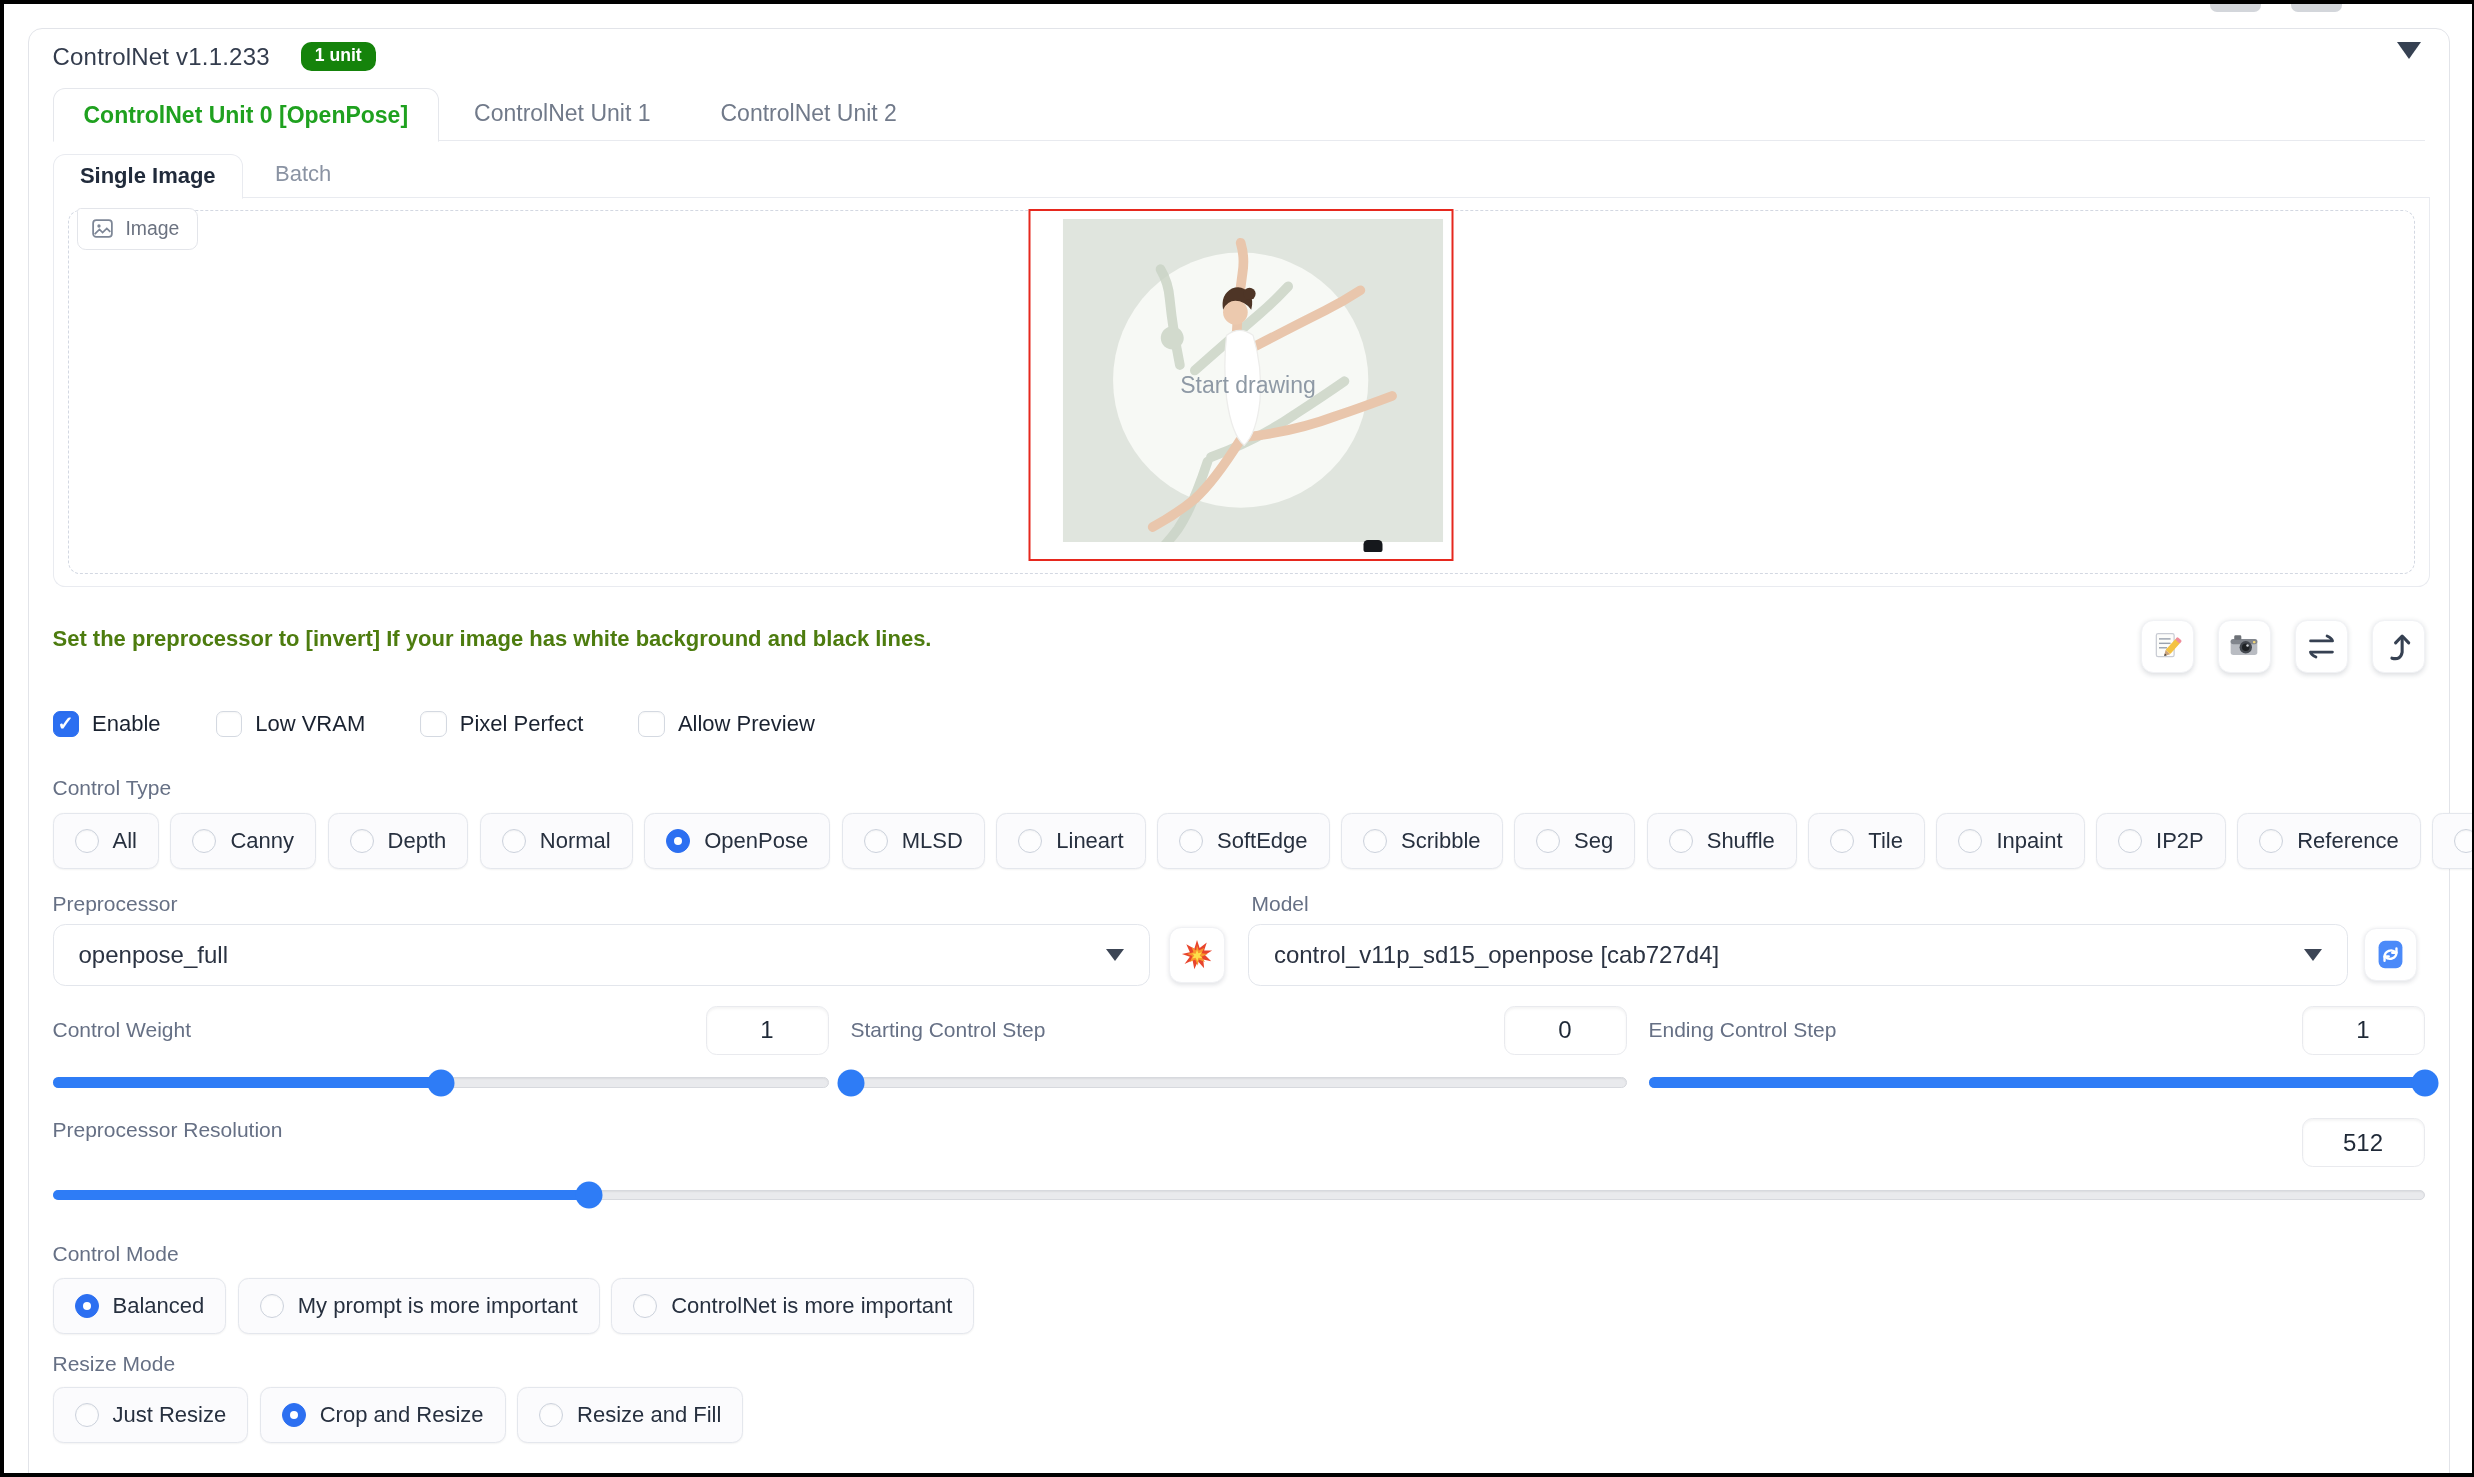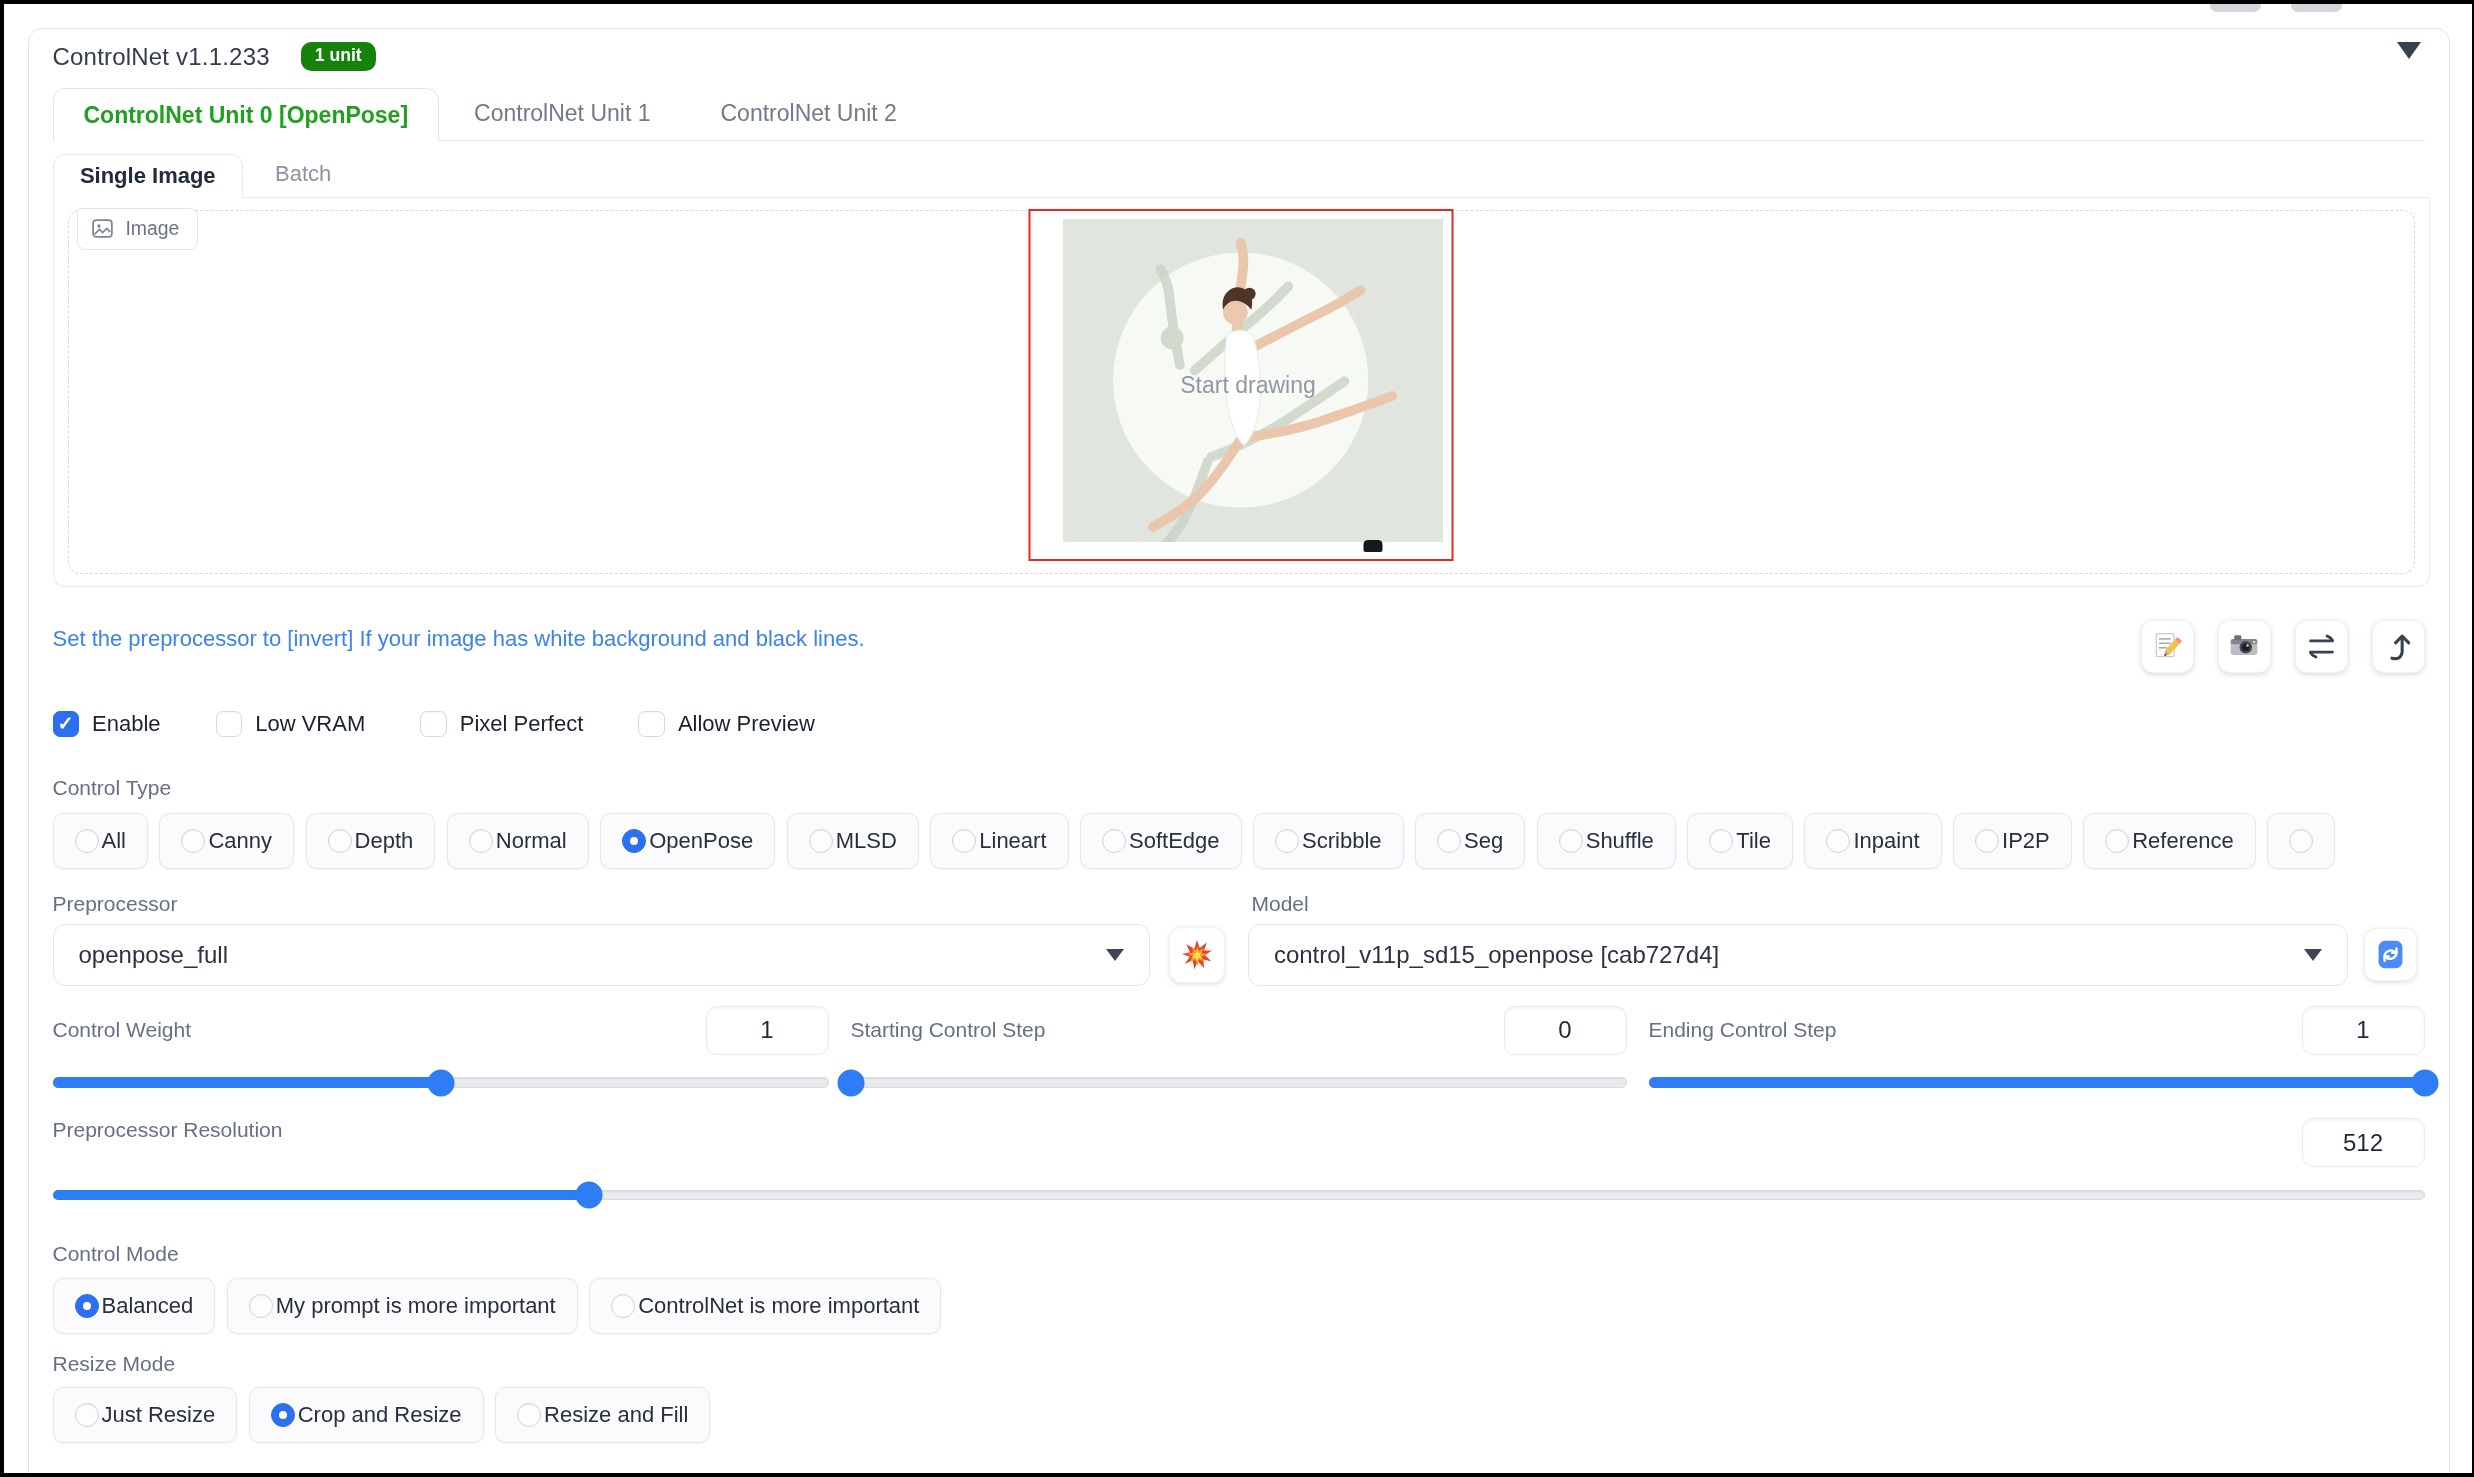--- a/index.html
+++ b/index.html
@@ -77,21 +77,21 @@
   .photo { position:relative; width:381px; height:337px;padding-left:13px; }
   .photo svg { display:block; }
   .start-drawing {
     position:absolute; left:52%; top:49%; transform:translate(-50%,-50%);
     font-size:23px; color:#8e99a5; z-index:2; white-space:nowrap;
   }
   .pen-blob { position:absolute; right:69px; bottom:7px; width:19.4px; height:11.5px; background:#15181c; border-radius:4.4px 4.4px 2.6px 2.6px; z-index:3; }
 
   
   .note-row { margin-top:32px; display:flex; align-items:center; justify-content:space-between; height:55px; }
-  .note { font-size:22px; font-weight:400; color:#3b82f6; margin-top:-14px; }
+  .note { font-size:22px; font-weight:700; color:#4d7c0f; margin-top:-14px; }
   .tool-btns { display:flex; gap:24px; }
   .tool-btn {
     width:53px; height:53px; background:#fff; border:0.9px solid #f1f2f5; border-radius:12.3px;
     box-shadow:0 1.8px 5.3px rgba(40,50,70,0.16); display:flex; align-items:center; justify-content:center; cursor:pointer;
   }
 
   
   .checks { margin-top:37px; display:flex; align-items:center; gap:55px; }
   .check-item { display:flex; align-items:center; gap:13.2px; cursor:pointer; }
   .cb {
@@ -102,21 +102,21 @@
   .cb.checked { background:#2c6ff1; border-color:#2c6ff1; }
   .cb.checked::after { content:"✓"; color:#fff; font-size:19.4px; font-weight:bold; line-height:1; }
   .check-item .cl { font-size:22px; color:#1a2230; }
 
   .sec-label { font-size:21px; color:#667085; }
   .lbl-ct { margin-top:39px; }
 
   
   .chips { margin-top:12.3px; display:flex; gap:11.5px; flex-wrap:nowrap; }
   .chip {
-    height:56px; display:flex; align-items:center; gap:3px; padding:0 21px;
+    height:56px; display:flex; align-items:center; gap:14px; padding:0 21px;
     background:#fbfbfd; border:1.8px solid #e4e7ed; border-radius:10.6px;
     box-shadow:0 0.9px 1.8px rgba(0,0,0,0.05); cursor:pointer; white-space:nowrap;
   }
   .radio {
     width:24px; height:24px; border-radius:50%; background:#fdfdfe; border:1.8px solid #ccd2dc; flex:0 0 auto;
     display:flex; align-items:center; justify-content:center;
     box-shadow:inset 0 0.9px 1.8px rgba(0,0,0,0.05);
   }
   .radio.checked { background:#2c6ff1; border-color:#2c6ff1; box-shadow:none; }
   .radio.checked::after { content:""; width:8px; height:8px; border-radius:50%; background:#fff; }

